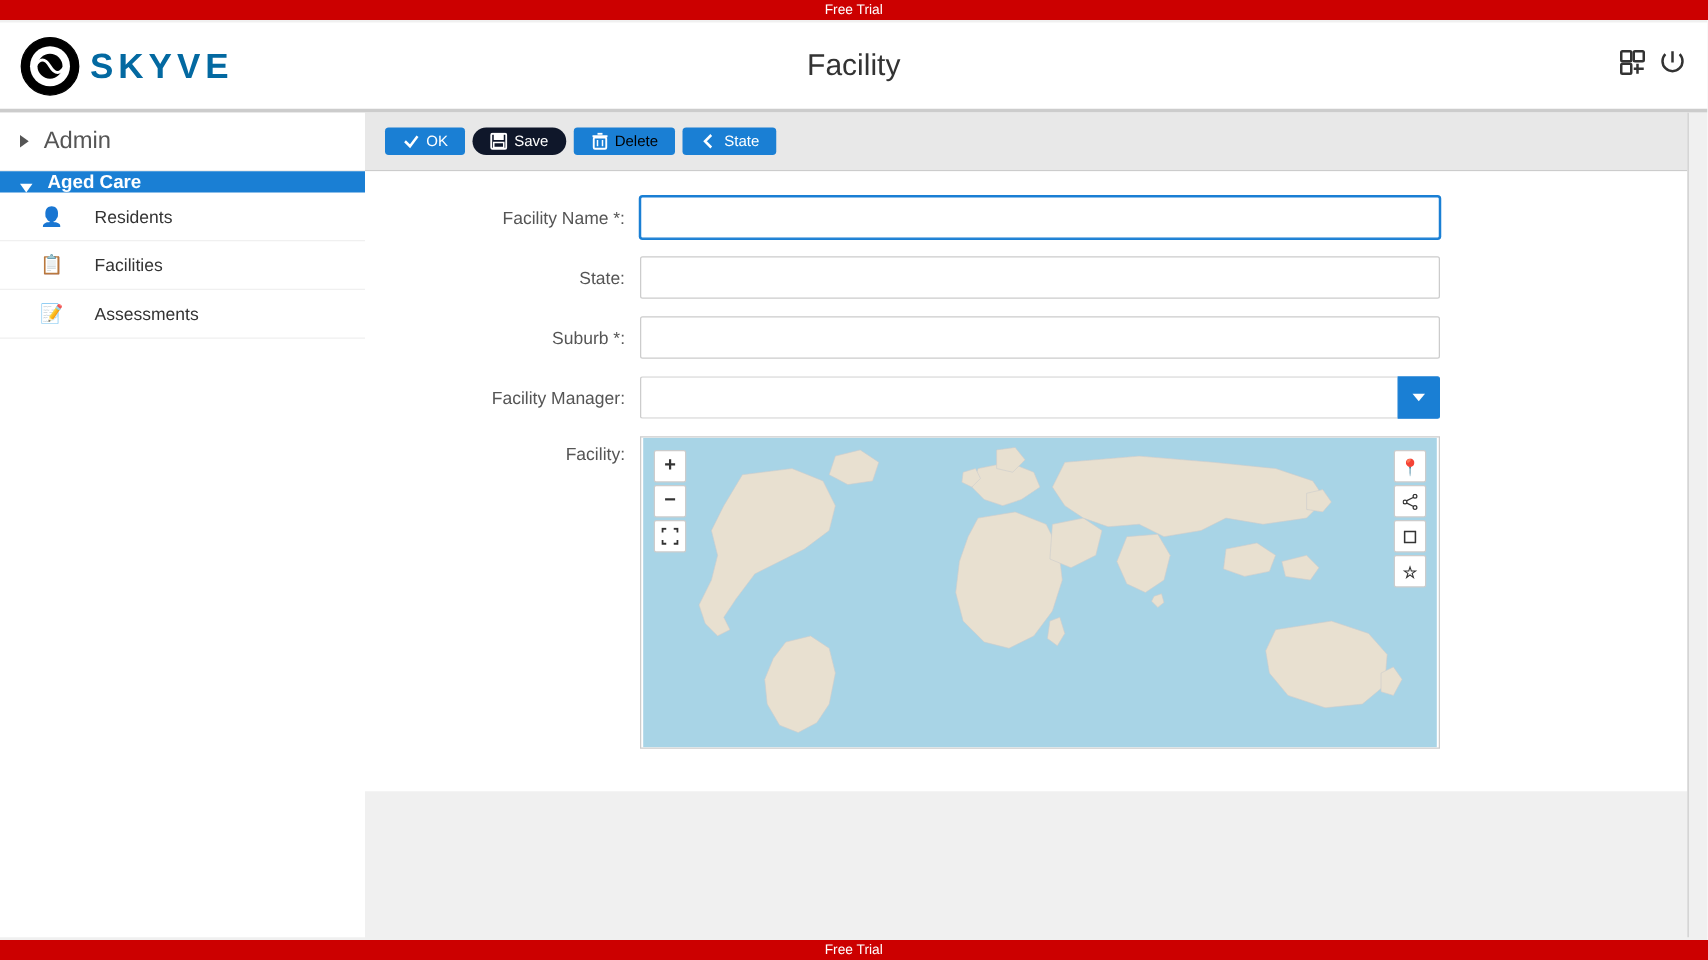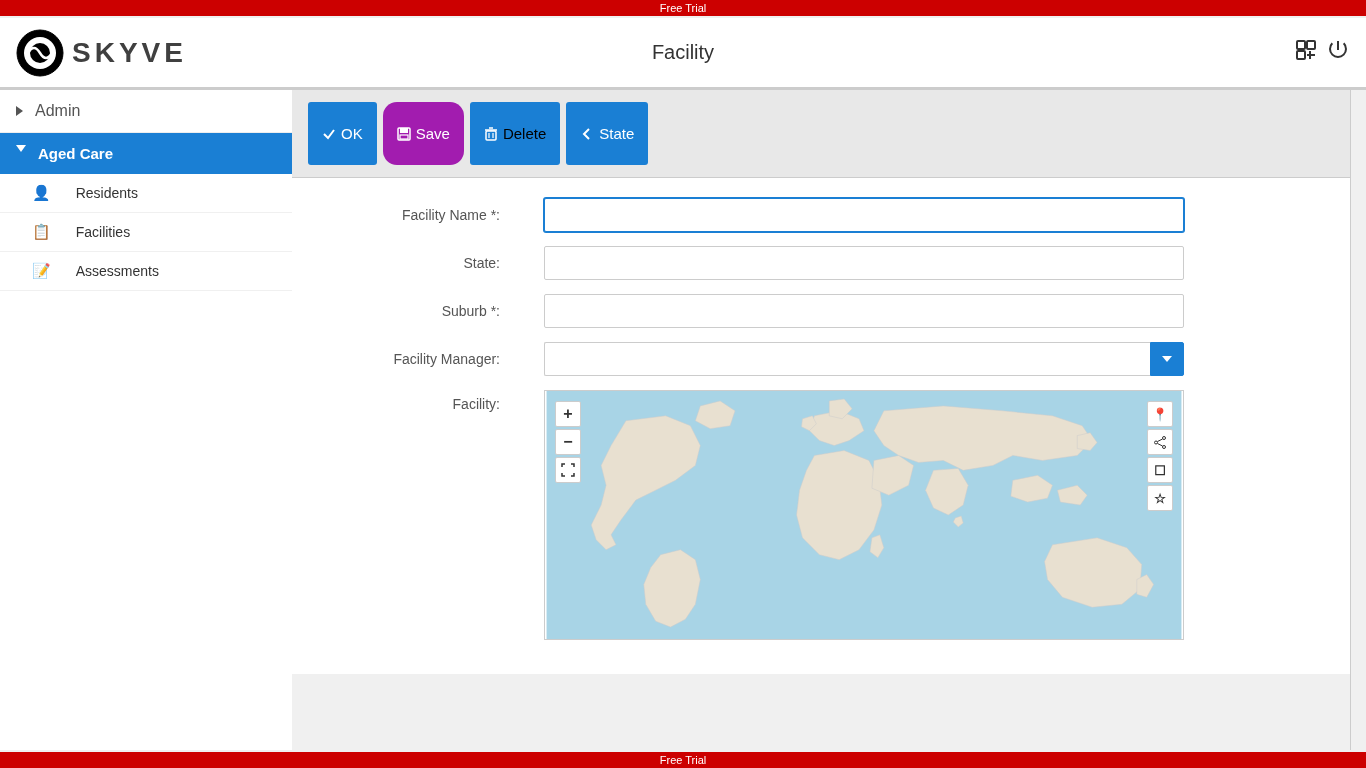--- a/index.html
+++ b/index.html
@@ -53,24 +53,24 @@
       gap: 8px;
     }
     .logo-circle {
       width: 48px;
       height: 48px;
     }
     .logo-text {
       font-size: 28px;
       font-weight: bold;
       letter-spacing: 4px;
-      color: #404040;
+      color: #0369a1;
     }
     .header-title {
-      font-size: 20px;
+      font-size: 24px;
       color: #333;
       position: absolute;
       left: 50%;
       transform: translateX(-50%);
     }
     .header-icons {
       display: flex;
       gap: 8px;
       align-items: center;
     }
@@ -96,37 +96,37 @@
       flex-shrink: 0;
       overflow-y: auto;
     }
     .sidebar-admin {
       display: flex;
       align-items: center;
       gap: 8px;
       padding: 12px 16px;
       color: #555;
       cursor: pointer;
-      font-size: 16px;
+      font-size: 19px;
       border-bottom: 1px solid #eee;
     }
     .chevron-right {
       display: inline-block;
       width: 0; height: 0;
       border-top: 5px solid transparent;
       border-bottom: 5px solid transparent;
       border-left: 7px solid #555;
       margin-right: 4px;
     }
     .sidebar-section {
       background: #1a7fd4;
       color: white;
-      padding: 12px 16px;
-      display: flex;
-      align-items: flex-start;
+      padding: 0 16px;
+      display: flex;
+      align-items: flex-end;
       gap: 8px;
       font-size: 15px;
       font-weight: bold;
       cursor: pointer;
     }
     .chevron-down {
       display: inline-block;
       width: 0; height: 0;
       border-left: 5px solid transparent;
       border-right: 5px solid transparent;
@@ -160,44 +160,43 @@
       background: #e8e8e8;
       padding: 12px 16px;
       display: flex;
       gap: 6px;
       border-bottom: 1px solid #ccc;
     }
     .btn {
       display: flex;
       align-items: center;
       gap: 5px;
-      padding: 23px 14px;
+      padding: 4px 14px;
       border: none;
       border-radius: 3px;
       cursor: pointer;
-      font-size: 15px;
+      font-size: 12px;
       font-weight: 500;
     }
     .btn-ok { background: #1a7fd4; color: white; }
-    .btn-save { background: #a21caf; color: white; border-radius: 14px; }
+    .btn-save { background: #0f172a; color: white; border-radius: 14px; }
     .btn-delete { background: #1a7fd4; color: #000000; }
     .btn-cancel { background: #1a7fd4; color: white; }
 
     
     .form-area {
       background: white;
       margin: 0;
       padding: 20px 0;
     }
     .form-row {
       display: flex;
       align-items: center;
       margin-bottom: 14px;
       padding: 0 20px;
-      gap: 32px;
     }
     .form-label {
       text-align: right;
       width: 200px;
       padding-right: 12px;
       color: #555;
       font-size: 14px;
       flex-shrink: 0;
     }
     .form-input {

